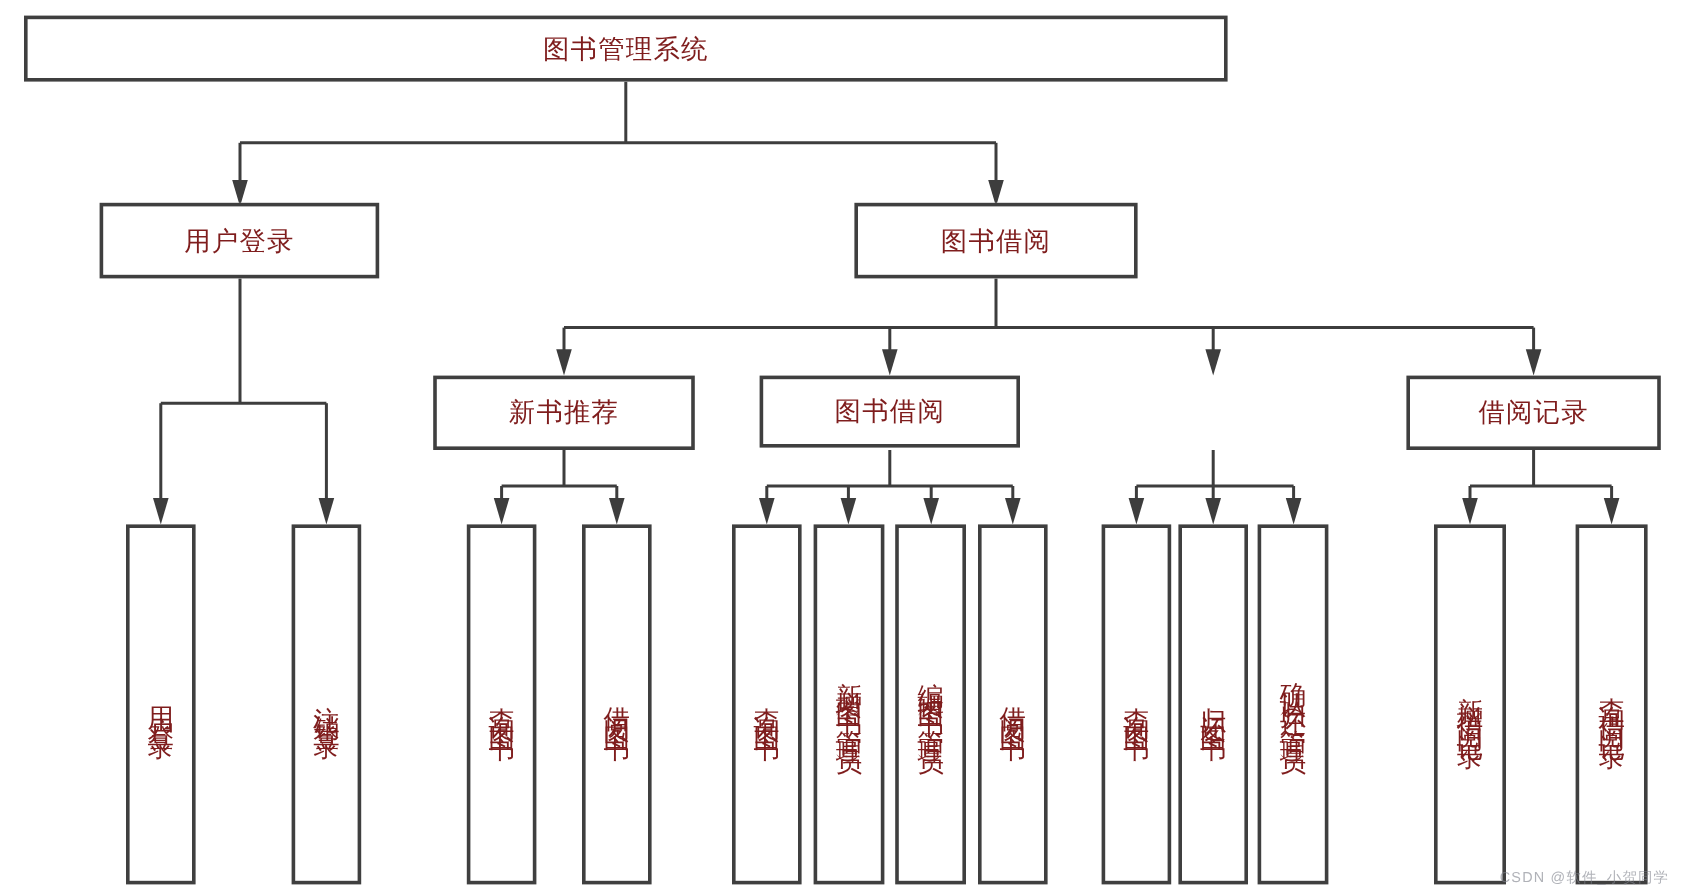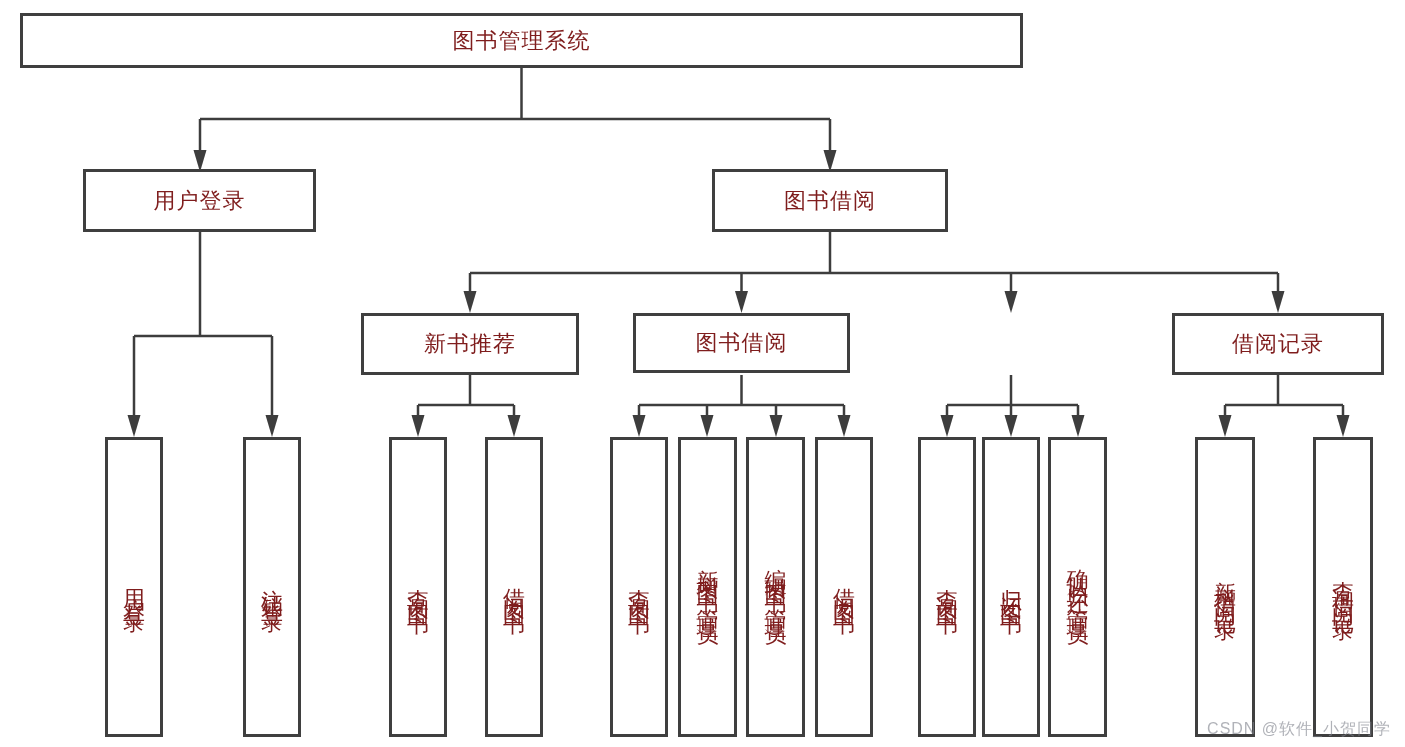--- a/index.html
+++ b/index.html
@@ -42,21 +42,21 @@
     text-orientation: mixed;
     font-size: 22px;
     letter-spacing: 8px;
     line-height: 1;
     white-space: nowrap;
   }
   .watermark {
     position: absolute;
     right: 14px;
     bottom: 7px;
-    font-size: 16px;
+    font-size: 12px;
     color: rgba(128, 131, 140, 0.62);
     z-index: 2;
     white-space: nowrap;
     letter-spacing: 1px;
   }
 </style>
 </head>
 <body>
 
 <div id="stage">

